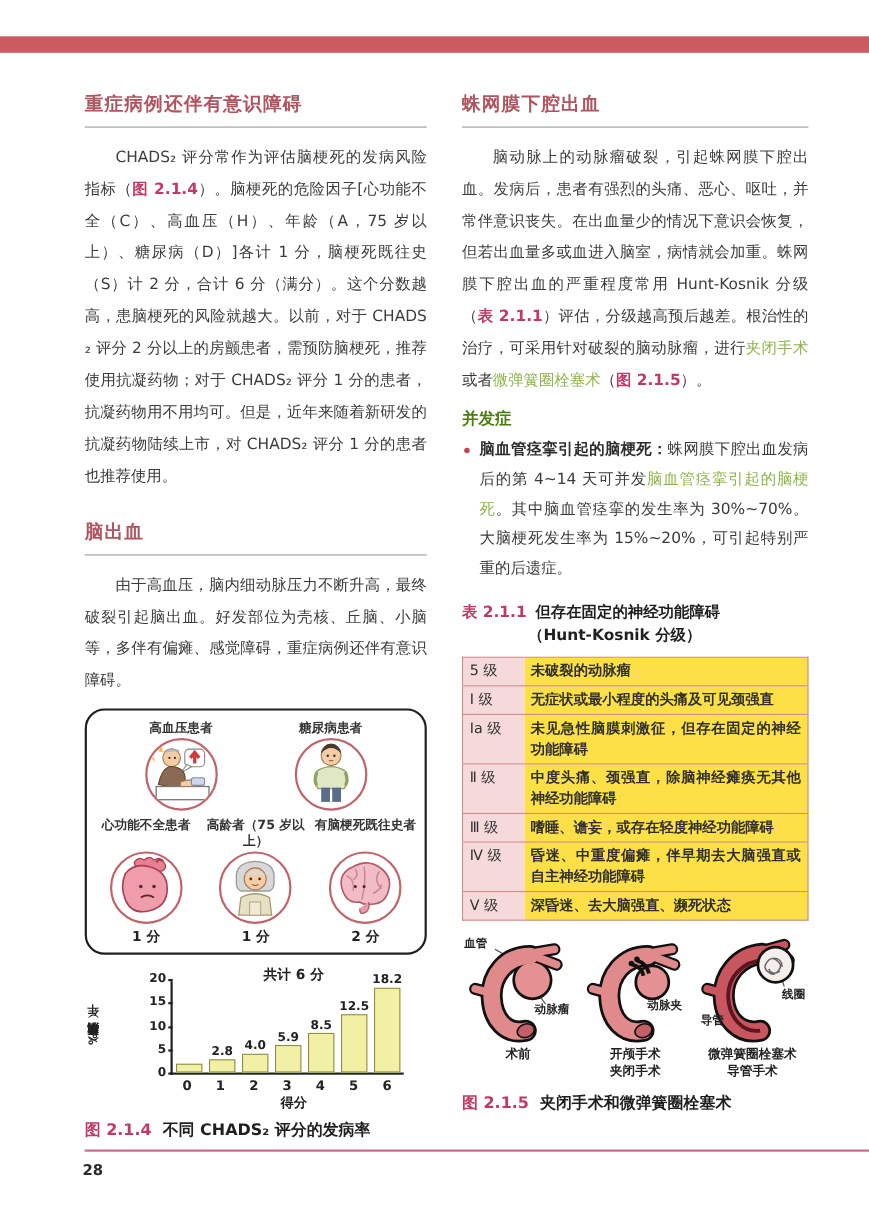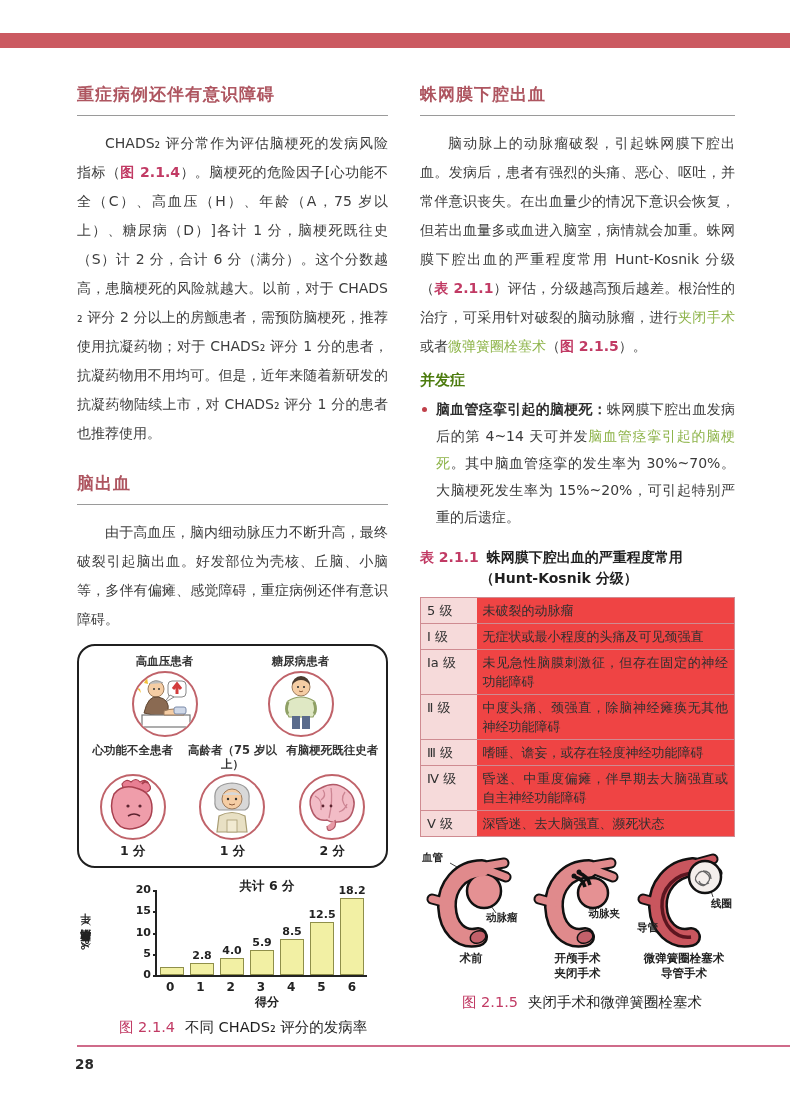--- a/index.html
+++ b/index.html
@@ -57,32 +57,32 @@
   .ytick { position:absolute; right:100%; transform:translateY(50%); font-size:11px; font-weight:bold; color:#222; padding-right:6px; line-height:10px; }
   .ytick:after { content:""; position:absolute; right:0; top:50%; width:4px; height:2px; background:#222; }
   .bars { position:absolute; left:0; bottom:0; width:100%; height:100%; display:flex; align-items:flex-end; justify-content:space-around; }
   .barwrap { position:relative; width:44px; display:flex; flex-direction:column; align-items:center; }
   .bar { width:24px; background:#f2f0a4; border:1.5px solid #8f8f4a; }
   .bar-val { font-size:11px; font-weight:bold; color:#222; margin-bottom:1px; line-height:12px; }
   .xcats { position:absolute; left:78px; top:102px; width:212px; display:flex; justify-content:space-around; }
   .xcats span { font-size:12px; font-weight:bold; color:#222; width:24px; text-align:center; }
   .chart-xlabel { position:absolute; left:110px; top:116px; width:160px; text-align:center; font-size:12px; font-weight:bold; color:#222; }
 
-  .caption { margin-top:12px; font-size:14.5px; font-weight:normal; color:#1f1f1f;margin-left:42px; }
+  .caption { margin-top:12px; font-size:14.5px; font-weight:bold; color:#1f1f1f; }
   .caption .ref { color:#c13a64; margin-right:10px; }
 
   
   .tbl-title { margin-top:16px; font-size:14px; font-weight:bold; color:#1f1f1f; line-height:21px; }
   .tbl-title .ref { color:#c13a64; margin-right:8px; }
   .tbl-title-l2 { padding-left:60px; }
   table.grading { width:100%; border-collapse:collapse; margin-top:8px; border:1.5px solid #cf8b91; }
   table.grading td { border-top:1px solid #cf8b91; font-size:13px; line-height:19px; vertical-align:top; padding:3px 6px; color:#303030; }
   table.grading tr:first-child td { border-top:none; }
   td.grade { width:56px; background:#f6dada; white-space:nowrap; }
-  td.desc  { background:#ef4444; padding-left:9px; text-align:justify; word-break:break-all; }
+  td.desc  { background:#fde047; padding-left:9px; text-align:justify; word-break:break-all;font-weight:bold; }
 
   
   .fig215 { display:flex; justify-content:space-between; margin-top:14px; }
   .panel { position:relative; width:102px; }
   .panel svg { display:block; }
   .ann { position:absolute; font-size:10.5px; font-weight:bold; color:#222; white-space:nowrap; }
   .panel-label { margin-top:2px; text-align:center; font-size:11.5px; font-weight:bold; color:#222; line-height:15px; }
 
   .footer-line { position:absolute; left:77px; top:1045px; width:713px; height:2px; background:#cf6b8a; }
   .page-num { position:absolute; left:75px; top:1056px; font-size:13.5px; font-weight:bold; color:#2a2a2a; }
@@ -250,21 +250,21 @@
   <div class="sec-head">蛛网膜下腔出血</div>
   <p class="para"><span>脑动脉上的动脉瘤破裂，引起蛛网膜下腔出血。发病后，患者有强烈的头痛、恶心、呕吐，并常伴意识丧失。在出血量少的情况下意识会恢复，但若出血量多或血进入脑室，病情就会加重。蛛网膜下腔出血的严重程度常用 Hunt-Kosnik 分级（</span><span class="rt-ref">表 2.1.1</span><span>）评估，分级越高预后越差。根治性的治疗，可采用针对破裂的脑动脉瘤，进行</span><span class="rt-green">夹闭手术</span><span>或者</span><span class="rt-green">微弹簧圈栓塞术</span><span>（</span><span class="rt-ref">图 2.1.5</span><span>）。</span></p>
 
   <div class="sub-head">并发症</div>
   <div class="bullet-row">
     <span class="bullet-dot"></span>
     <span class="bullet-text"><span class="rt-bold">脑血管痉挛引起的脑梗死：</span><span>蛛网膜下腔出血发病后的第 4~14 天可并发</span><span class="rt-green">脑血管痉挛引起的脑梗死</span><span>。其中脑血管痉挛的发生率为 30%~70%。大脑梗死发生率为 15%~20%，可引起特别严重的后遗症。</span></span>
   </div>
 
   <div class="tbl-title">
-    <div><span class="ref">表 2.1.1</span><span>蛛网膜下腔出血的严重程度常用</span></div>
+    <div><span class="ref">表 2.1.1</span><span>但存在固定的神经功能障碍</span></div>
     <div class="tbl-title-l2">（Hunt-Kosnik 分级）</div>
   </div>
   <table class="grading">
     <tbody>
         <tr>
           <td class="grade">5 级</td>
           <td class="desc">未破裂的动脉瘤</td>
         </tr>
         <tr>
           <td class="grade">I 级</td>

